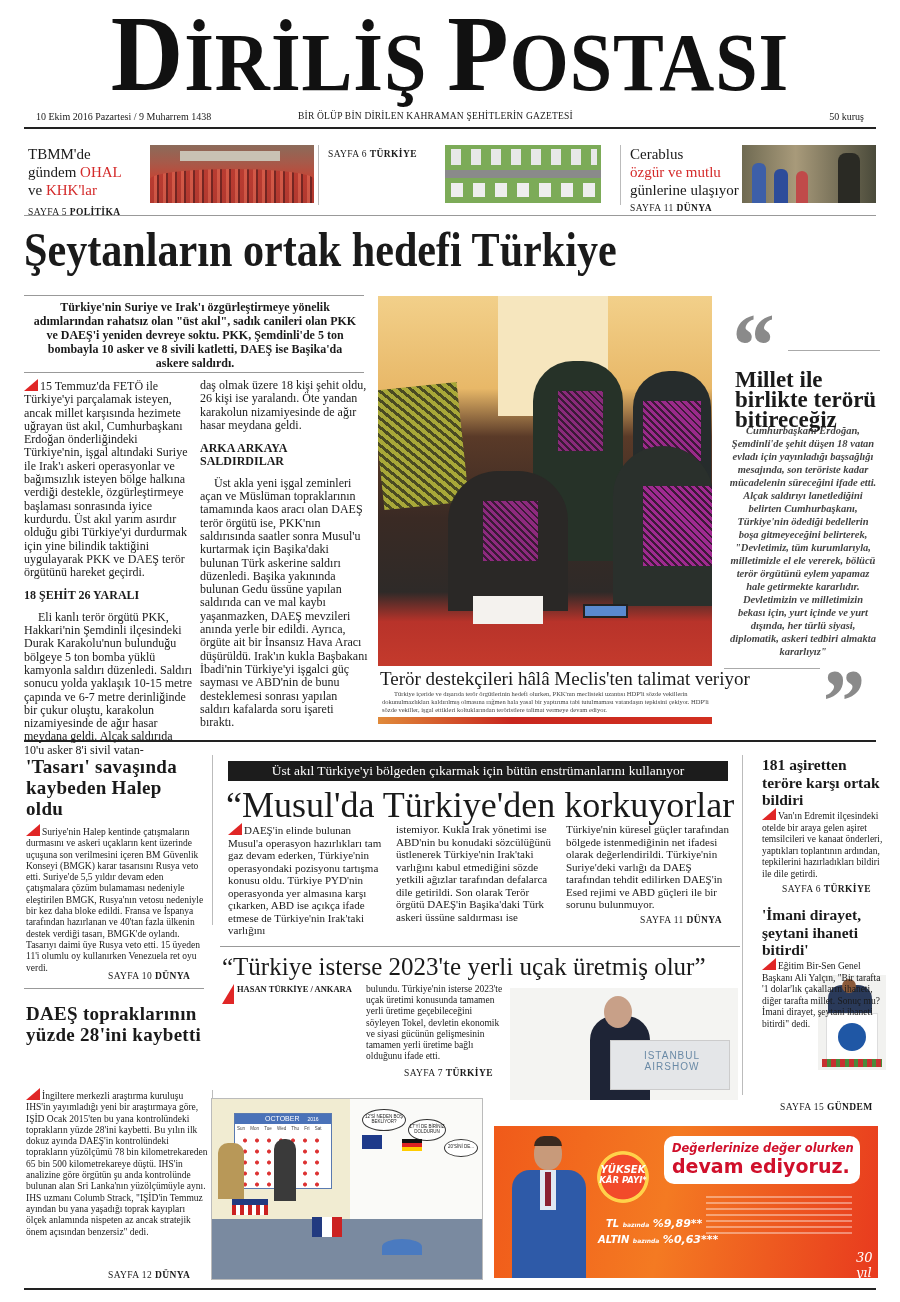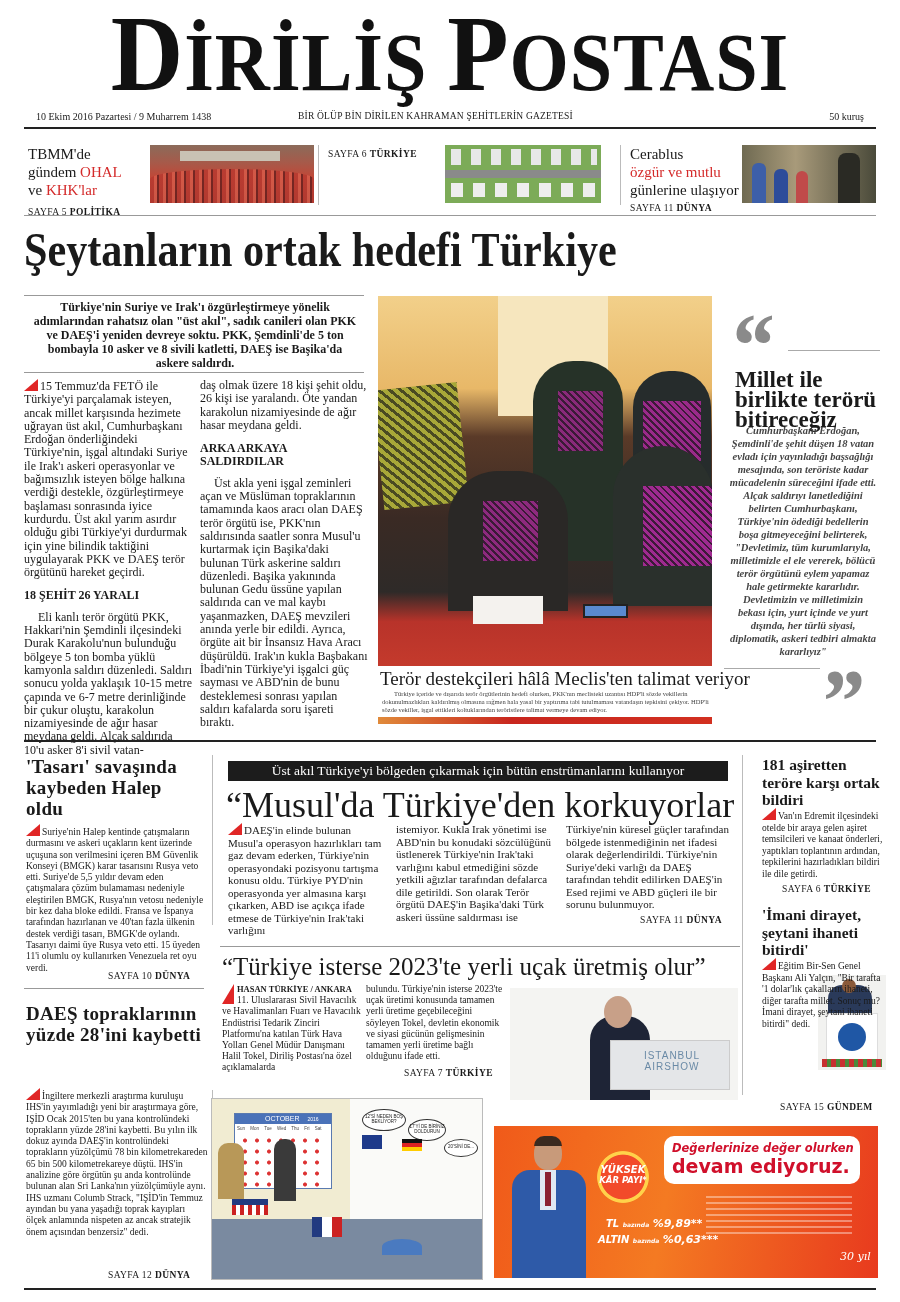--- a/index.html
+++ b/index.html
@@ -167,21 +167,20 @@
 <div class="abs h2" style="left:26px;top:1003px;width:180px;">DAEŞ topraklarının yüzde 28'ini kaybetti</div>
 <div class="abs" style="left:26px;top:1088px;width:182px;font-size:9.5px;line-height:11.3px;"><span class="tri"></span><span>İngiltere merkezli araştırma kuruluşu IHS'in yayımladığı yeni bir araştırmaya göre, IŞİD Ocak 2015'ten bu yana kontrolündeki toprakların yüzde 28'ini kaybetti. Bu yılın ilk dokuz ayında DAEŞ'in kontrolündeki toprakların yüzölçümü 78 bin kilometrekareden 65 bin 500 kilometrekareye düştü. IHS'in analizine göre örgütün şu anda kontrolünde bulunan alan Sri Lanka'nın yüzölçümüyle aynı. IHS uzmanı Columb Strack, "IŞİD'in Temmuz ayından bu yana yaşadığı toprak kayıpları ölçek anlamında nispeten az ancak stratejik önem açısından benzersiz" dedi.</span></div>
 <div class="abs sayfa" style="left:108px;top:1270px;"><span>SAYFA 12</span> <b>DÜNYA</b></div>
 <div class="abs vrule" style="left:212px;top:1090px;height:190px;"></div>
 
 <div class="abs rule-thin" style="left:220px;top:946px;width:520px;"></div>
 <div class="abs headline-3" style="left:222px;top:953px;">“Türkiye isterse 2023'te yerli uçak üretmiş olur”</div>
 <div class="abs" style="left:222px;top:984px;width:140px;font-size:9.5px;line-height:11.2px;">
   <span class="tri" style="border-left-width:12px;border-bottom-width:20px;float:left;margin-right:3px;"></span>
   <b style="font-size:8.5px;">HASAN TÜRKİYE / ANKARA</b><br>
-  <span>11. Uluslararası Sivil Havacılık ve Havalimanları Fuarı ve Havacılık Endüstrisi Tedarik Zinciri Platformu'na katılan Türk Hava Yolları Genel Müdür Danışmanı Halil Tokel, Diriliş Postası'na özel açıklamalarda</span>
 </div>
 <div class="abs" style="left:366px;top:984px;width:140px;font-size:9.5px;line-height:11.2px;">bulundu. Türkiye'nin isterse 2023'te uçak üretimi konusunda tamamen yerli üretime geçebileceğini söyleyen Tokel, devletin ekonomik ve siyasi gücünün gelişmesinin tamamen yerli üretime bağlı olduğunu ifade etti.</div>
 <div class="abs sayfa" style="left:404px;top:1068px;"><span>SAYFA 7</span> <b>TÜRKİYE</b></div>
 <div class="abs photo" style="left:510px;top:988px;width:228px;height:112px;background:#f4f4f2;">
   <div style="position:absolute;left:80px;top:28px;width:60px;height:84px;background:#1e2436;border-radius:24px 24px 0 0;"></div>
   <div style="position:absolute;left:94px;top:8px;width:28px;height:32px;background:#c8a088;border-radius:50%;"></div>
   <div style="position:absolute;left:100px;top:52px;width:120px;height:50px;background:#e4e6e8;border:1px solid #ccc;"></div>
   <div style="position:absolute;left:110px;top:62px;width:104px;font-family:'Liberation Sans',sans-serif;font-size:10px;line-height:11px;color:#6a8aa6;letter-spacing:1px;text-align:center;">ISTANBUL AIRSHOW</div>
 </div>
 
@@ -223,16 +222,16 @@
   <div style="position:absolute;left:170px;top:10px;width:196px;height:48px;background:#fff;border-radius:10px;">
     <div style="position:absolute;left:8px;top:5px;color:#d0102b;font-family:'DejaVu Sans',sans-serif;font-style:italic;font-weight:bold;font-size:11.5px;white-space:nowrap;">Değerlerinize değer olurken</div>
     <div style="position:absolute;left:8px;top:19px;color:#d0102b;font-family:'DejaVu Sans',sans-serif;font-weight:bold;font-size:19px;white-space:nowrap;">devam ediyoruz.</div>
   </div>
   <div style="position:absolute;left:104px;top:90px;color:#fff;font-family:'DejaVu Sans',sans-serif;font-style:italic;font-weight:bold;font-size:10px;line-height:15px;white-space:nowrap;">
     <div style="padding-left:8px;"><span>TL</span> <span style="font-size:6px;">bazında</span> <span style="font-size:11px;">%9,89**</span></div>
     <div><span>ALTIN</span> <span style="font-size:6px;">bazında</span> <span style="font-size:11px;">%0,63***</span></div>
   </div>
   <div style="position:absolute;left:212px;top:70px;width:146px;height:42px;background:repeating-linear-gradient(180deg,rgba(255,255,255,0.7) 0 2px,transparent 2px 6px);opacity:0.55;"></div>
   <div style="position:absolute;left:284px;top:128px;color:#fff;font-family:'DejaVu Sans',sans-serif;font-weight:bold;font-size:12px;margin-top:37px;">alBaraka</div>
-  <div style="position:absolute;left:346px;top:124px;color:#fff;font-family:'DejaVu Serif',serif;font-style:italic;font-size:11px;">30 yıl</div>
+  <div style="position:absolute;left:362px;top:124px;color:#fff;font-family:'DejaVu Serif',serif;font-style:italic;font-size:13px;">30 yıl</div>
 </div>
 
 <div class="abs rule-thick" style="left:24px;top:1288px;width:852px;"></div>
 
 </body></html>

